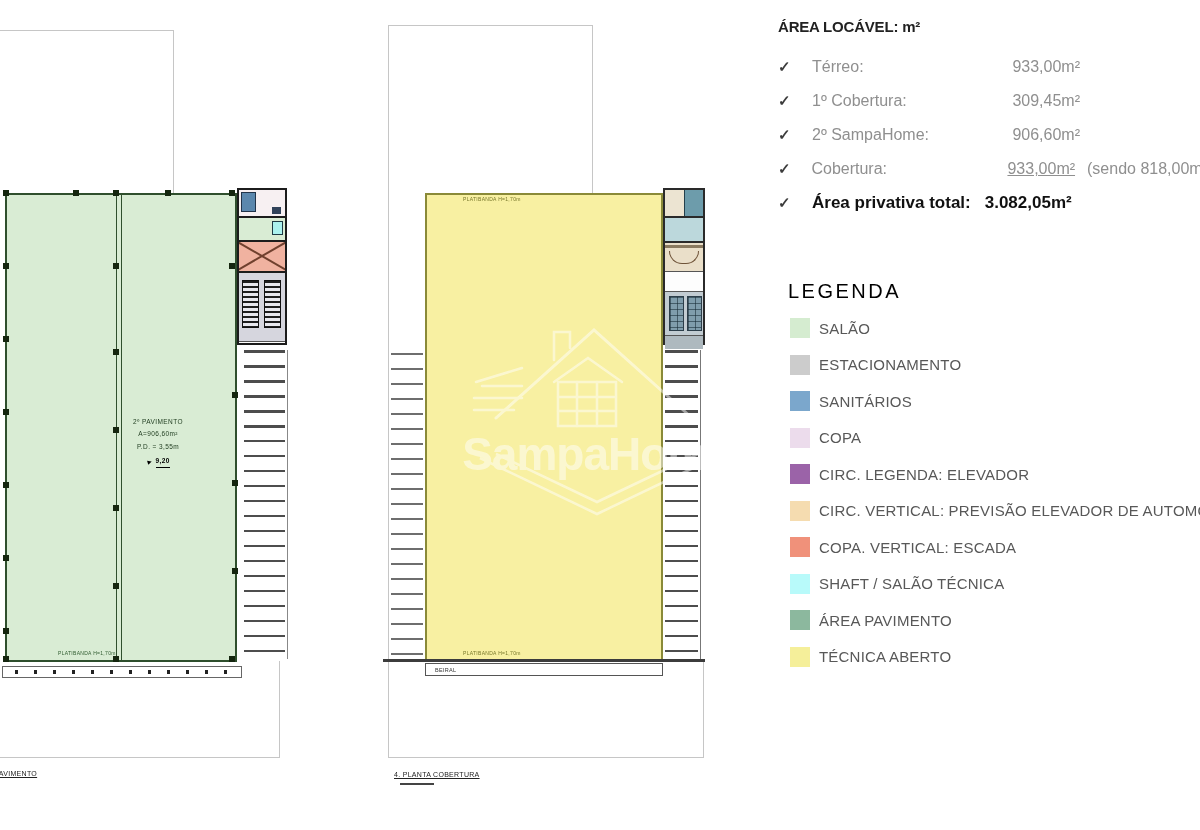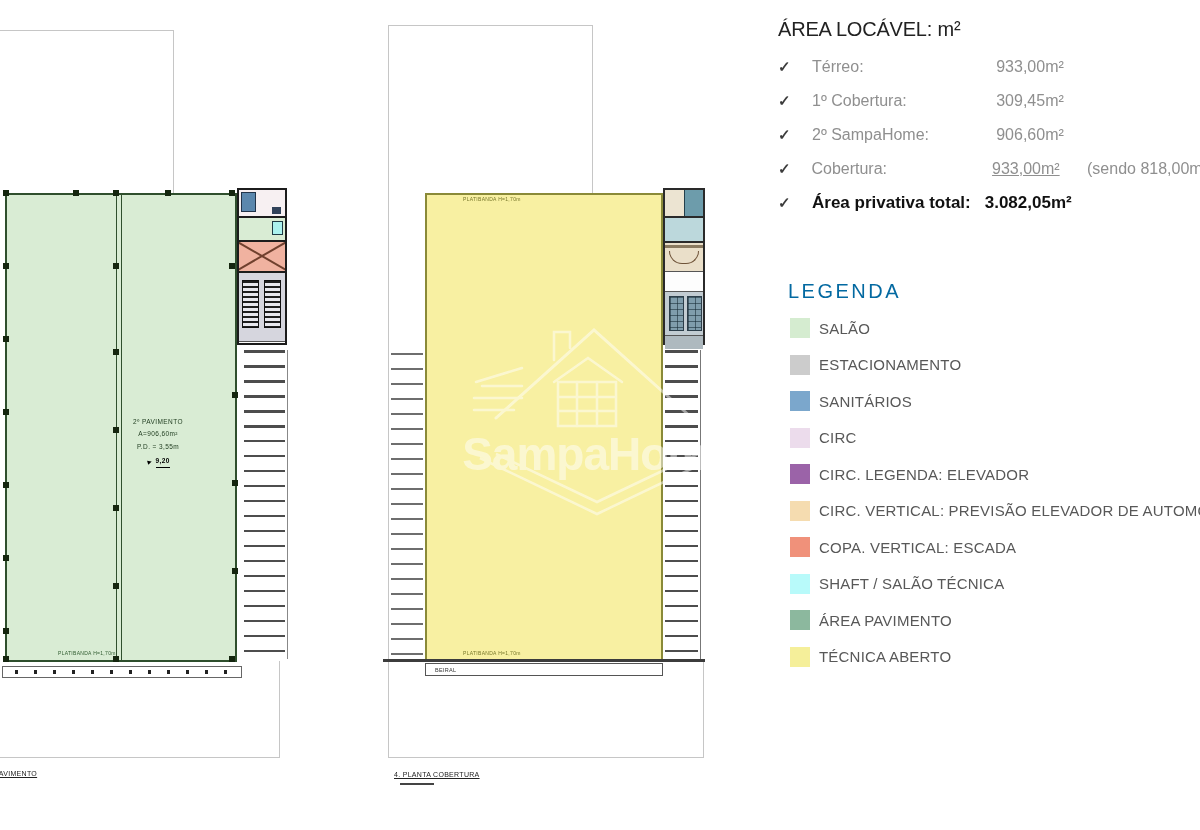--- a/index.html
+++ b/index.html
@@ -69,32 +69,32 @@
   .coreR .r6{height:13px;background:#aeb9bf;}
   .darkline{position:absolute;left:383px;top:659px;width:322px;height:3px;background:#3c3c3c;}
   .beiral{position:absolute;left:425px;top:663px;width:238px;height:13px;background:#fff;
     border:1px solid #555;box-sizing:border-box;}
   .beiral span{position:absolute;left:9px;top:3px;font-size:5.5px;color:#333;letter-spacing:.3px;}
   .caption{position:absolute;font-size:7px;color:#222;text-decoration:underline;white-space:nowrap;letter-spacing:.3px;}
   .cap-bar{position:absolute;height:2px;background:#444;}
   
   .watermark{position:absolute;left:462px;top:318px;width:270px;height:200px;opacity:.5;pointer-events:none;}
   
-  .panel-title{position:absolute;left:778px;top:18px;font-size:20px;font-weight:normal;color:#222;letter-spacing:-.2px;}
+  .panel-title{position:absolute;left:778px;top:18px;font-size:15px;font-weight:bold;color:#222;letter-spacing:-.2px;}
   .area-rows{position:absolute;left:778px;top:50px;width:430px;}
   .arow{height:34px;display:flex;align-items:center;font-size:16px;color:#8f8f8f;}
   .arow .chk{width:34px;color:#3c3c3c;font-size:15px;font-weight:bold;}
   .arow .lbl{width:168px;}
-  .arow .val{width:100px;text-align:center;}
+  .arow .val{width:100px;text-align:right;}
   .arow .val.u{text-decoration:underline;}
   .arow .note{margin-left:12px;white-space:nowrap;}
   .arow.total{color:#111;font-weight:bold;font-size:17px;}
   .arow.total .lbl{width:auto;margin-right:14px;}
   .arow.total .val{width:auto;text-align:left;}
-  .legend-head{position:absolute;left:788px;top:280px;font-size:20px;color:#0369a1;letter-spacing:2.5px;}
+  .legend-head{position:absolute;left:788px;top:280px;font-size:20px;color:#000000;letter-spacing:2.5px;}
   .legend{position:absolute;left:790px;top:318px;}
   .litem{display:flex;align-items:center;height:20px;margin-bottom:16.5px;white-space:nowrap;}
   .swatch{width:20px;height:20px;margin-right:9px;flex:none;}
   .litem .txt{font-size:15px;color:#585858;letter-spacing:.2px;}
 </style>
 </head>
 <body>
 
 <div>
 
@@ -255,21 +255,21 @@
     <div class="litem">
       <span class="swatch" style="background-color: rgb(204, 204, 204);"></span>
       <span class="txt">ESTACIONAMENTO</span>
     </div>
     <div class="litem">
       <span class="swatch" style="background-color: rgb(123, 167, 204);"></span>
       <span class="txt">SANITÁRIOS</span>
     </div>
     <div class="litem">
       <span class="swatch" style="background-color: rgb(236, 220, 236);"></span>
-      <span class="txt">CIRC</span>
+      <span class="txt">COPA</span>
     </div>
     <div class="litem">
       <span class="swatch" style="background-color: rgb(155, 99, 168);"></span>
       <span class="txt">CIRC. LEGENDA: ELEVADOR</span>
     </div>
     <div class="litem">
       <span class="swatch" style="background-color: rgb(245, 220, 176);"></span>
       <span class="txt">CIRC. VERTICAL: PREVISÃO ELEVADOR DE AUTOMÓVEL</span>
     </div>
     <div class="litem">

